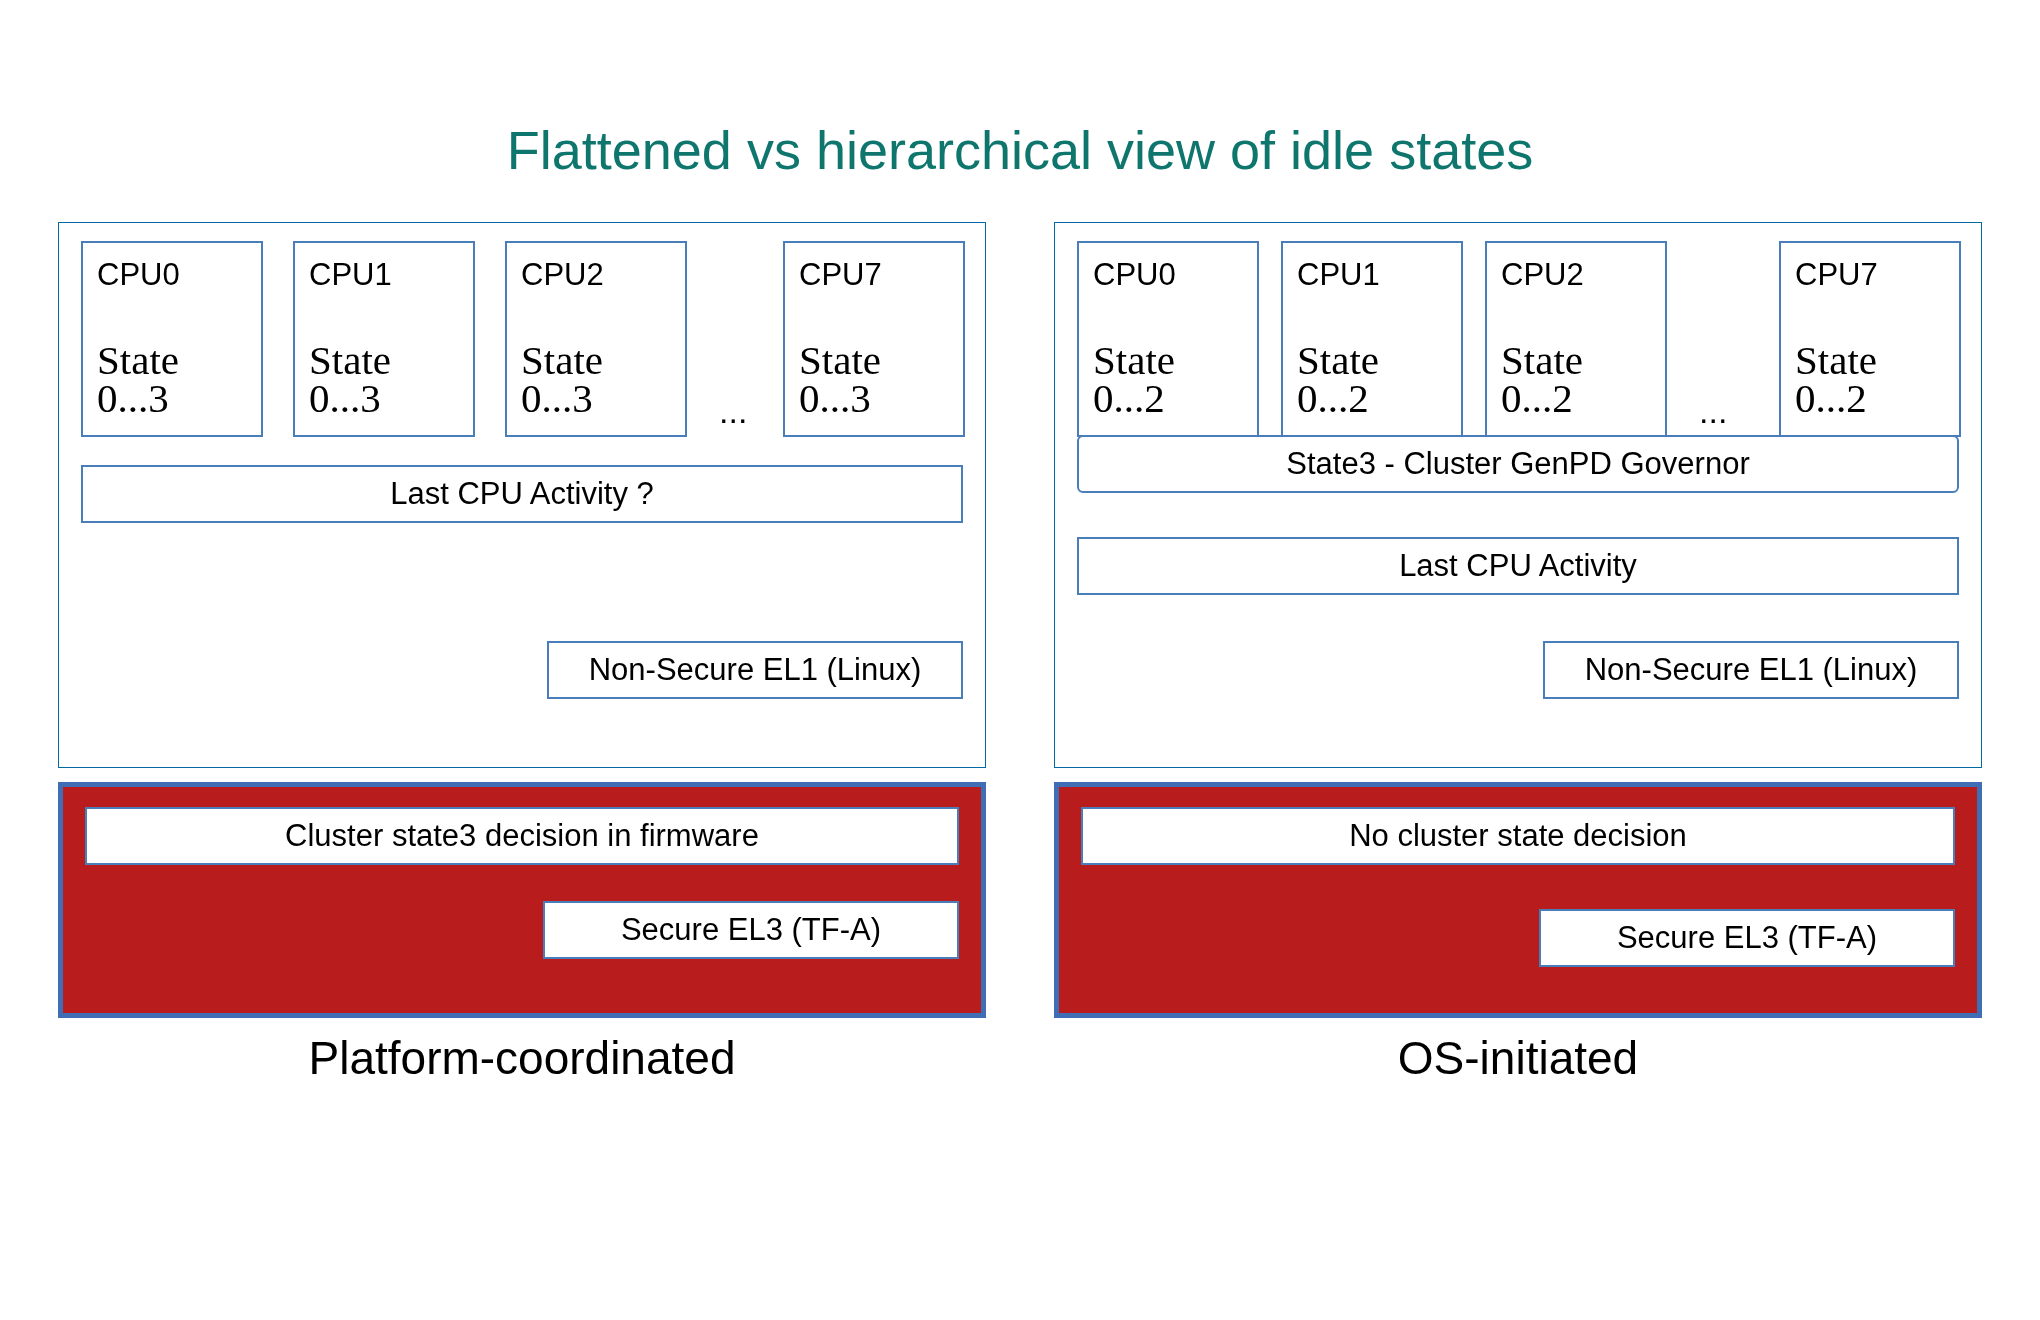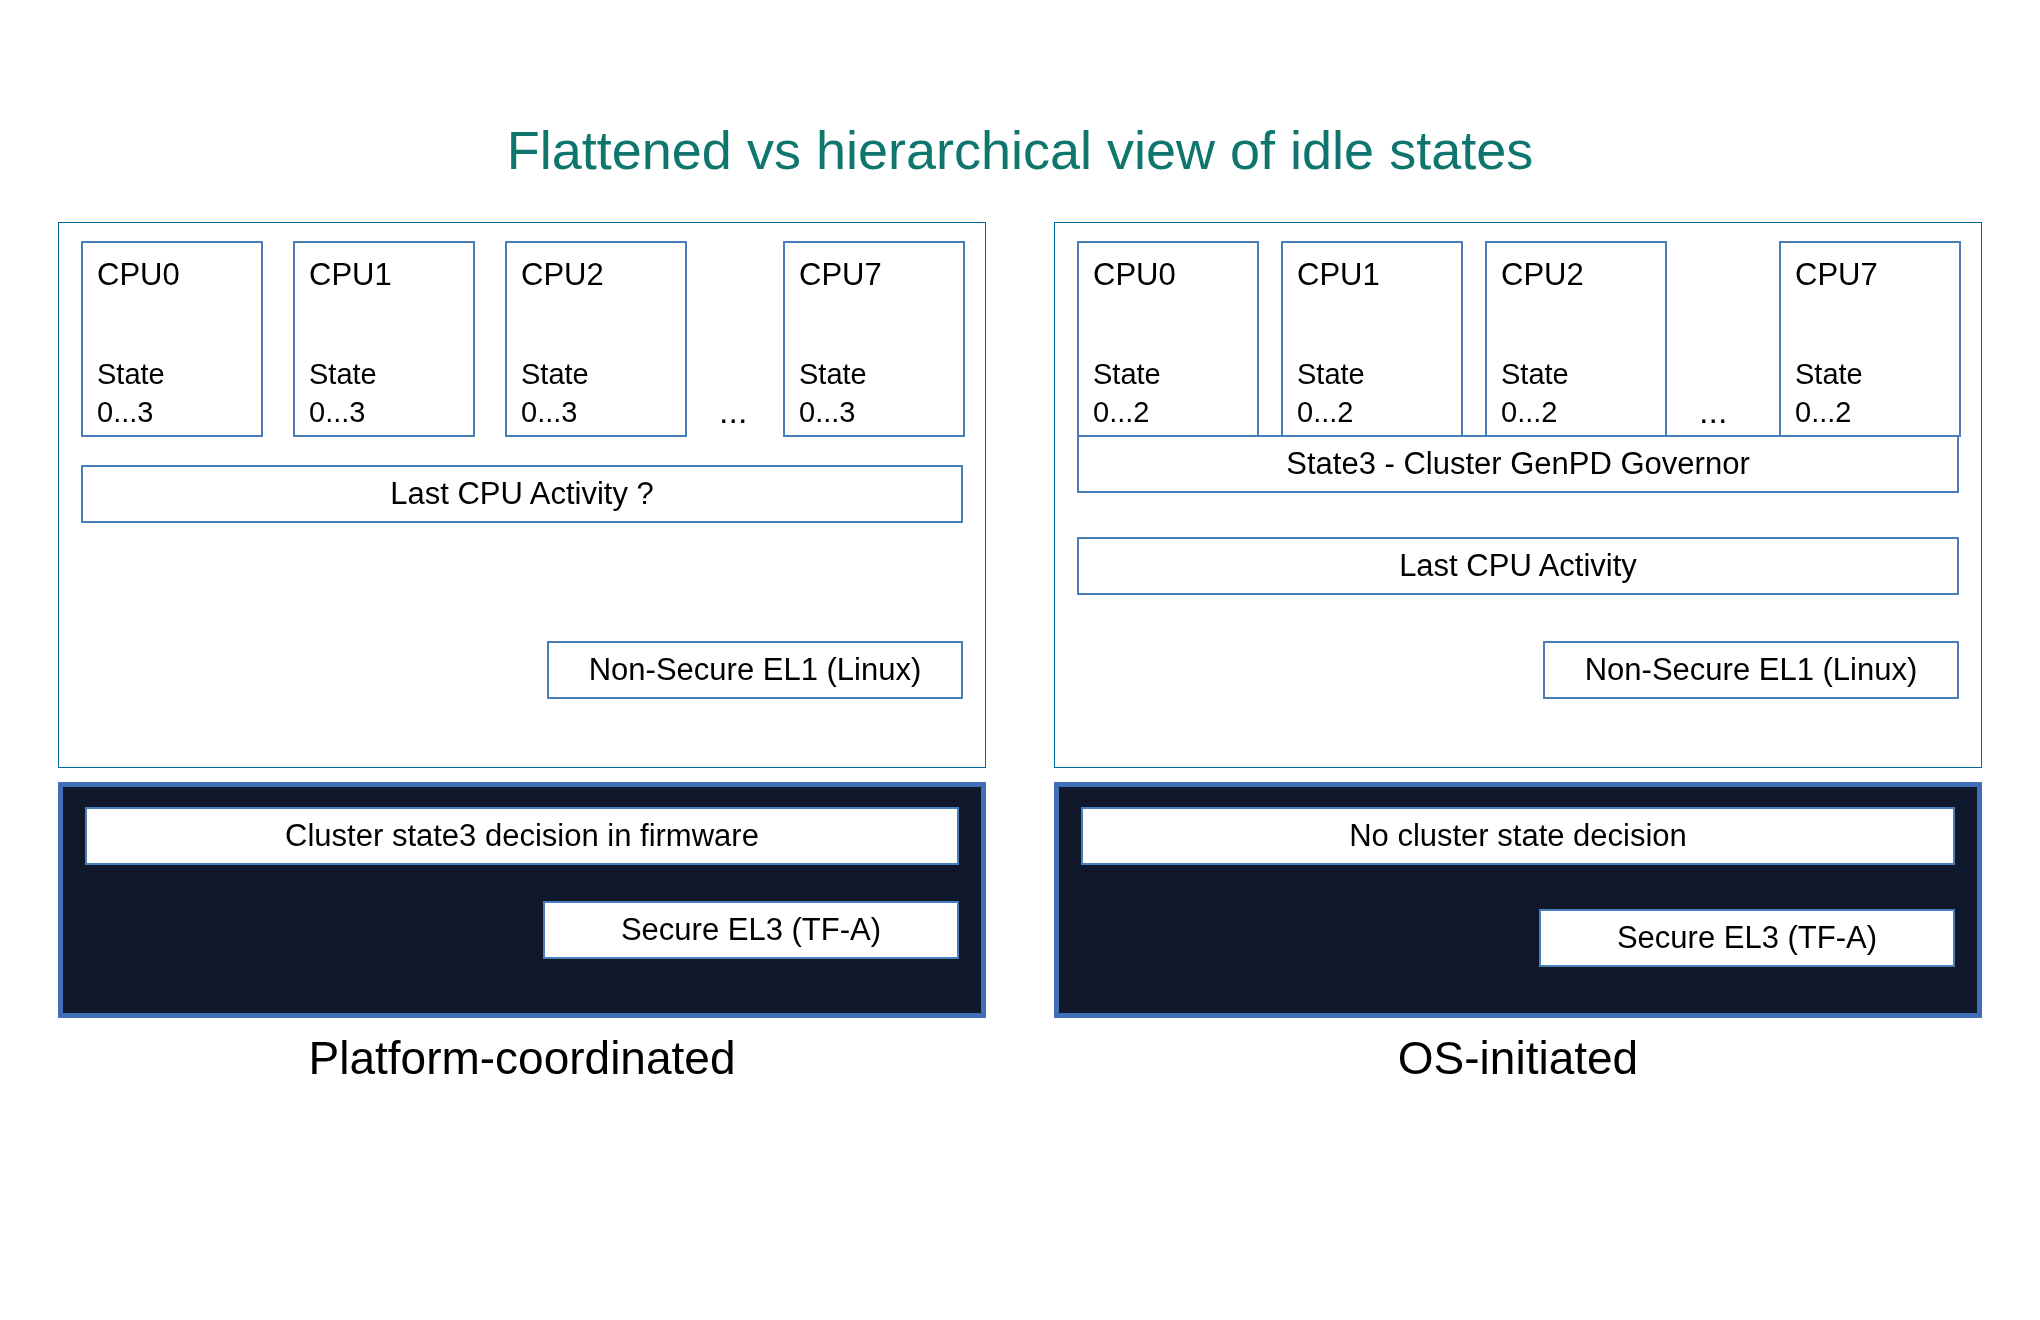--- a/index.html
+++ b/index.html
@@ -50,21 +50,21 @@
     box-sizing: border-box;
     border: 1px solid #0369a1;
     background: #ffffff;
     height: 546px;
   }
 
   .fw-box {
     position: relative;
     box-sizing: border-box;
     border: 5px solid #3f6eb5;
-    background: #0f172a;
+    background: #b91c1c;
     height: 236px;
     margin-top: 14px;
   }
 
   
   .cpu-row {
     position: absolute;
     left: 22px;
     top: 18px;
     right: 22px;
@@ -78,24 +78,25 @@
     width: 182px;
     height: 196px;
     padding: 12px 14px 0 14px;
   }
   .cpu-box .cpu-label {
     font-size: 31px;
     line-height: 40px;
     white-space: nowrap;
   }
   .cpu-box .cpu-state {
-    margin-top: 60px;
-    font-size: 29px;
+    margin-top: 46px;
+    font-size: 41px;
     line-height: 38px;
     white-space: nowrap;
+    font-family: Liberation Serif, serif;
   }
   .ellipsis {
     position: absolute;
     font-size: 34px;
     line-height: 40px;
     bottom: 6px;
   }
 
   
   .bar {
@@ -197,21 +198,21 @@
           <div class="cpu-label">CPU2</div>
           <div class="cpu-state">State<br>0...2</div>
         </div>
         <div class="ellipsis" style="left:622px;">...</div>
         <div class="cpu-box" style="left:702px;">
           <div class="cpu-label">CPU7</div>
           <div class="cpu-state">State<br>0...2</div>
         </div>
       </div>
 
-      <div class="bar bar-wide" style="top:212px;">State3 - Cluster GenPD Governor</div>
+      <div class="bar bar-wide" style="top:212px;border-radius:6px;">State3 - Cluster GenPD Governor</div>
 
       <div class="bar bar-wide" style="top:314px;">Last CPU Activity</div>
 
       <div class="bar bar-right" style="top:418px;">Non-Secure EL1 (Linux)</div>
 
     </div>
 
     <div class="fw-box">
       <div class="bar bar-wide" style="top:20px;">No cluster state decision</div>
       <div class="bar bar-right" style="top:122px;">Secure EL3 (TF-A)</div>

